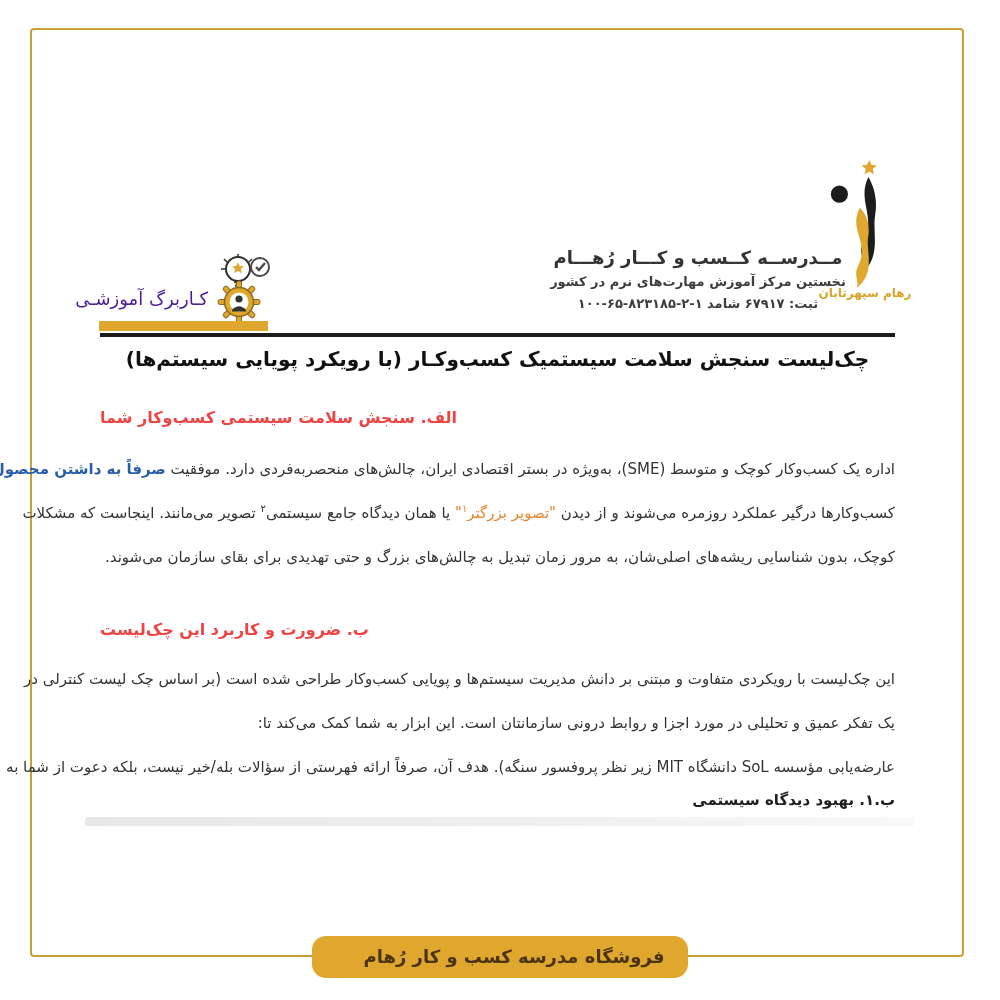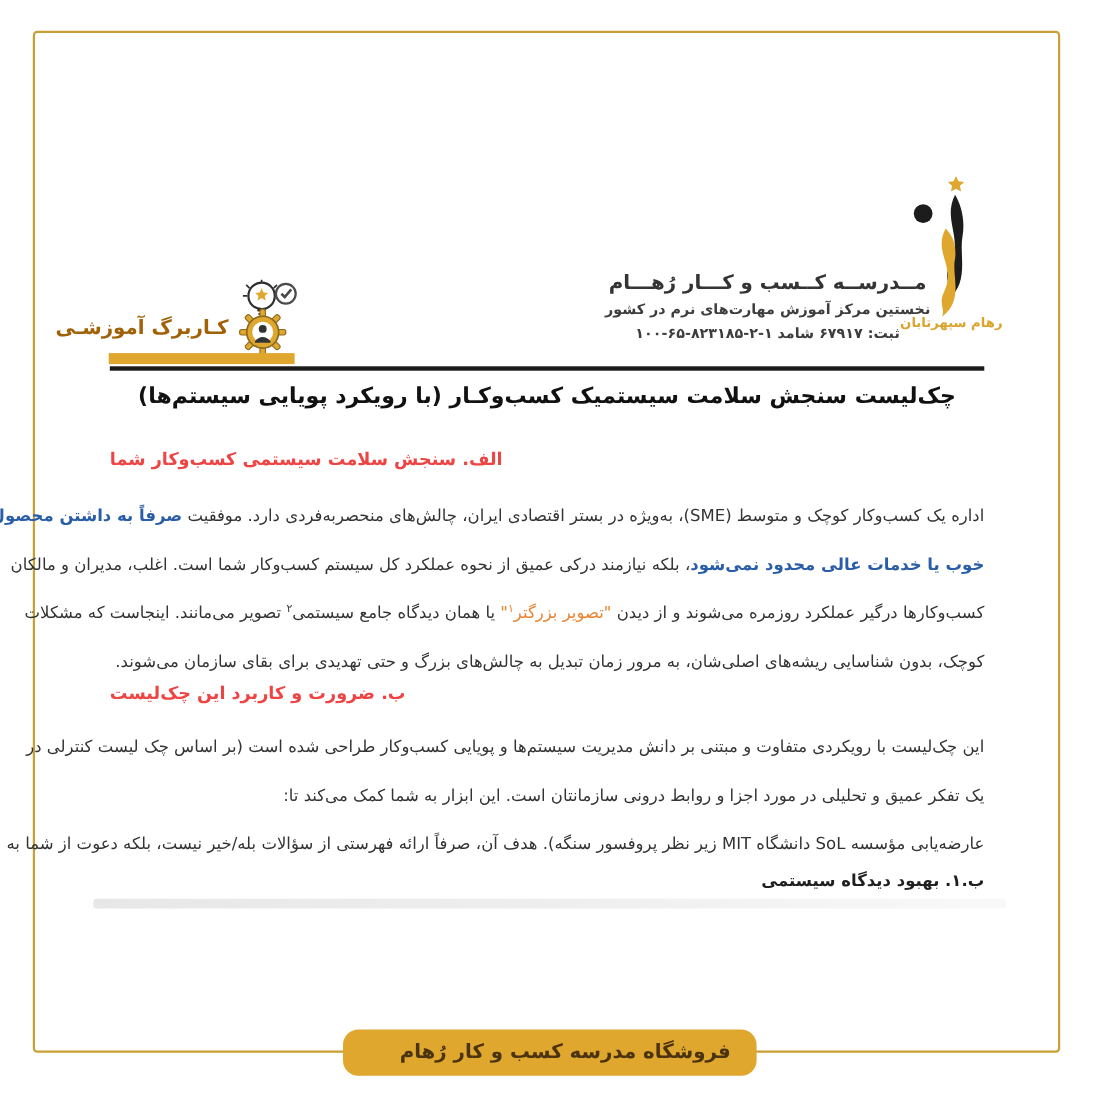--- a/index.html
+++ b/index.html
@@ -23,21 +23,21 @@
   }
   .school {
     position:absolute; right:152px; top:246px; width:300px;
     text-align:center; color:#3d3d3d;
   }
   .school-name { font-size:18px; font-weight:bold; line-height:24px; white-space:nowrap; color:#343434; }
   .school-tagline { font-size:13px; font-weight:bold; line-height:23px; white-space:nowrap; }
   .school-reg { font-size:13px; font-weight:bold; line-height:22px; white-space:nowrap; }
   .badge-label {
     position:absolute; left:96px; top:288px; width:112px; text-align:center;
-    font-size:18px; font-weight:bold; color:#a16207; white-space:nowrap;
+    font-size:18px; font-weight:normal; color:#4c1d95; white-space:nowrap;
   }
   .worksheet-icon { position:absolute; left:212px; top:254px; }
   .badge-bar {
     position:absolute; left:99px; top:321px; width:169px; height:10px;
     background:#DFA72E;
   }
   .header-rule {
     position:absolute; left:100px; top:333px; width:795px; height:4px;
     background:#1b1b1b;
   }
@@ -140,21 +140,20 @@
   </div>
   <div class="badge-label">کـاربرگ آموزشـی</div>
   <div class="badge-bar"></div>
   <div class="header-rule"></div>
 
   <div class="doc-title">چک‌لیست سنجش سلامت سیستمیک کسب‌وکـار (با رویکرد پویایی سیستم‌ها)</div>
 
   <div class="sec-heading sec-a-heading">الف. سنجش سلامت سیستمی کسب‌وکار شما</div>
   <div class="para para-a">
       <div class="line"><span>اداره یک کسب‌وکار کوچک و متوسط (SME)، به‌ویژه در بستر اقتصادی ایران، چالش‌های منحصربه‌فردی دارد. موفقیت </span><span class="blue">صرفاً به داشتن محصول</span></div>
-      <div class="line"><span class="blue">خوب یا خدمات عالی محدود نمی‌شود</span><span>، بلکه نیازمند درکی عمیق از نحوه عملکرد کل سیستم کسب‌وکار شما است. اغلب، مدیران و مالکان</span></div>
       <div class="line"><span>کسب‌وکارها درگیر عملکرد روزمره می‌شوند و از دیدن </span><span class="orange">"تصویر بزرگتر</span><sup class="orange">۱</sup><span class="orange">" </span><span>یا همان دیدگاه جامع سیستمی</span><sup>۲</sup><span> تصویر می‌مانند. اینجاست که مشکلات</span></div>
       <div class="line last"><span>کوچک، بدون شناسایی ریشه‌های اصلی‌شان، به مرور زمان تبدیل به چالش‌های بزرگ و حتی تهدیدی برای بقای سازمان می‌شوند.</span></div>
     </div>
 
   <div class="sec-heading sec-b-heading">ب. ضرورت و کاربرد این چک‌لیست</div>
   <div class="para para-b">
       <div class="line"><span>این چک‌لیست با رویکردی متفاوت و مبتنی بر دانش مدیریت سیستم‌ها و پویایی کسب‌وکار طراحی شده است (بر اساس چک لیست کنترلی در</span></div>
       <div class="line last"><span>یک تفکر عمیق و تحلیلی در مورد اجزا و روابط درونی سازمانتان است. این ابزار به شما کمک می‌کند تا:</span></div>
       <div class="line"><span>عارضه‌یابی مؤسسه SoL دانشگاه MIT زیر نظر پروفسور سنگه). هدف آن، صرفاً ارائه فهرستی از سؤالات بله/خیر نیست، بلکه دعوت از شما به</span></div>
     </div>

